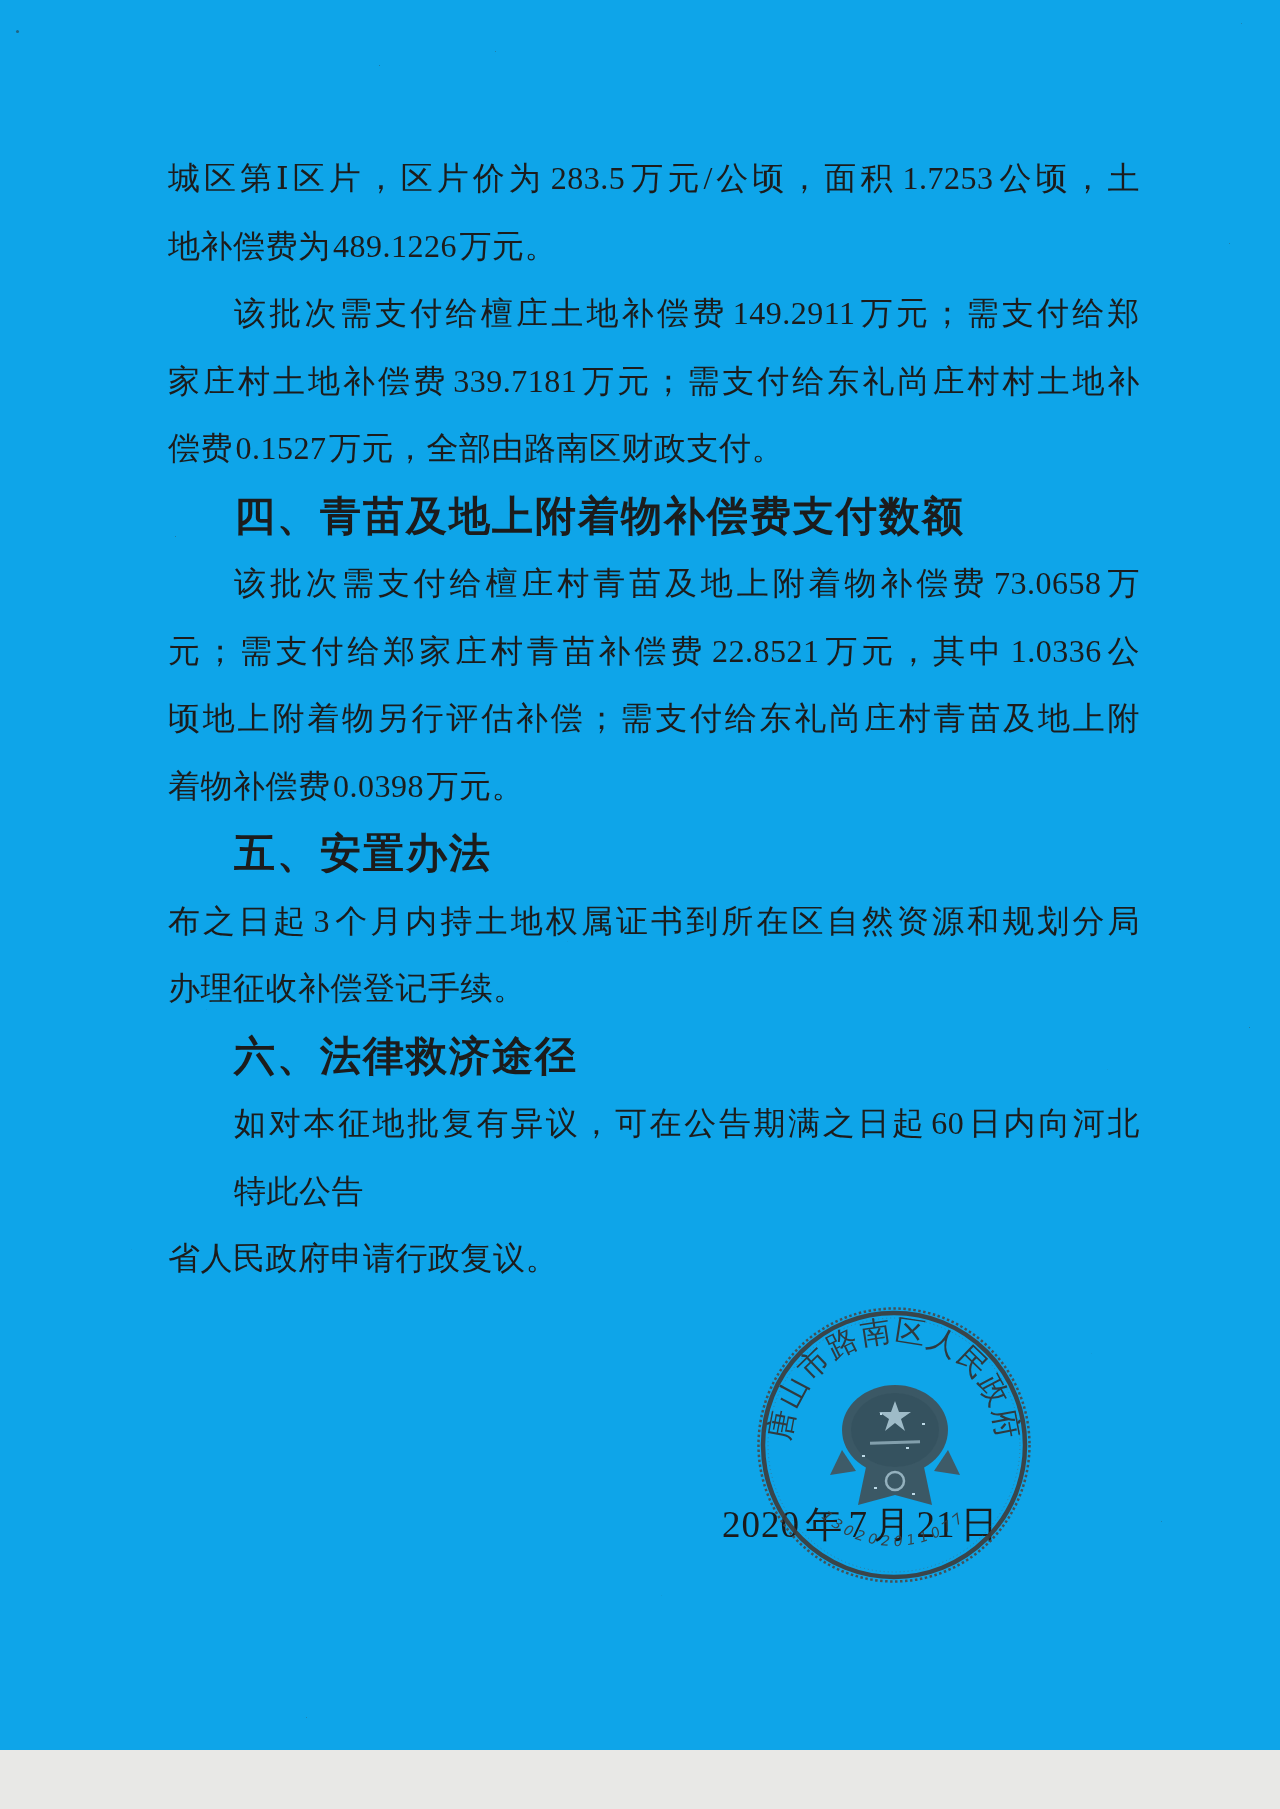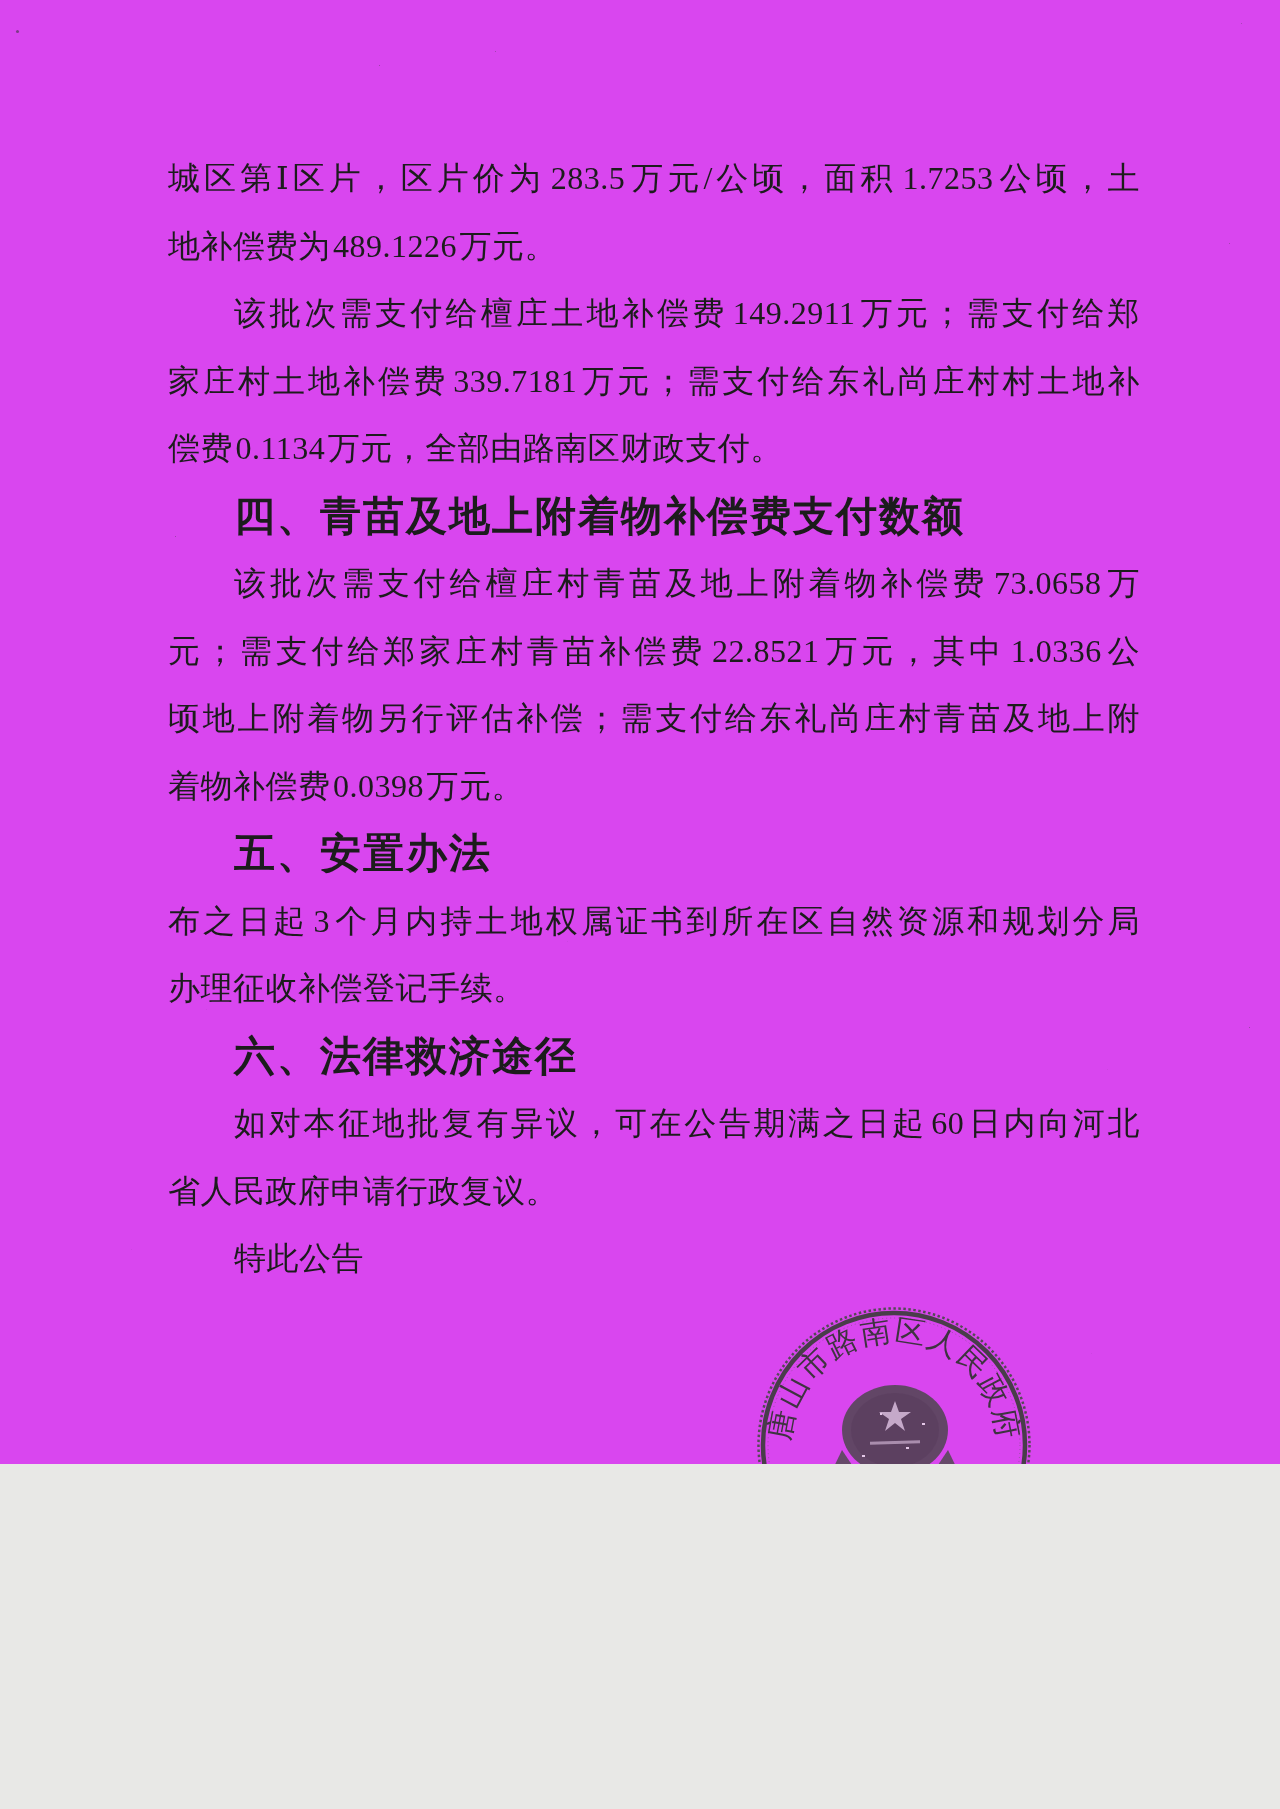--- a/index.html
+++ b/index.html
@@ -1,19 +1,19 @@
 <!DOCTYPE html>
 <html><head>
 <meta charset="utf-8">
 <style>
   html,body{margin:0;padding:0;background:#e8e8e6;}
   .page{
     position:relative;
-    width:1280px;height:1464px;
-    background:#d946ef;
+    width:1280px;height:1750px;
+    background:#0ea5e9;
     overflow:hidden;
     font-family:"Liberation Serif","DejaVu Serif",serif;
     color:#1a1a1a;
   }
   
   .content{
     position:absolute;
     left:168px;top:0;
     width:972px;
     padding-top:145px;
@@ -84,33 +84,33 @@
 </head>
 <body>
 
 <div class="page">
 
   <div class="content" id="body-lines">
       <div class="line fill">城区第Ⅰ区片，区片价为 283.5 万元/公顷，面积 1.7253 公顷，土</div>
       <div class="line">地补偿费为 489.1226 万元。</div>
       <div class="line fill indent">该批次需支付给檀庄土地补偿费 149.2911 万元；需支付给郑</div>
       <div class="line fill">家庄村土地补偿费 339.7181 万元；需支付给东礼尚庄村村土地补</div>
-      <div class="line">偿费 0.1134 万元，全部由路南区财政支付。</div>
+      <div class="line">偿费 0.1527 万元，全部由路南区财政支付。</div>
       <div class="line bold indent">四、青苗及地上附着物补偿费支付数额</div>
       <div class="line fill indent">该批次需支付给檀庄村青苗及地上附着物补偿费 73.0658 万</div>
       <div class="line fill">元；需支付给郑家庄村青苗补偿费 22.8521 万元，其中 1.0336 公</div>
       <div class="line fill">顷地上附着物另行评估补偿；需支付给东礼尚庄村青苗及地上附</div>
       <div class="line">着物补偿费 0.0398 万元。</div>
       <div class="line bold indent">五、安置办法</div>
       <div class="line fill">布之日起 3 个月内持土地权属证书到所在区自然资源和规划分局</div>
       <div class="line">办理征收补偿登记手续。</div>
       <div class="line bold indent">六、法律救济途径</div>
       <div class="line fill indent">如对本征地批复有异议，可在公告期满之日起 60 日内向河北</div>
+      <div class="line indent">特此公告</div>
       <div class="line">省人民政府申请行政复议。</div>
-      <div class="line indent">特此公告</div>
     </div>
 
   <div class="date-line">2020 年 7 月 21 日</div>
 
   <div class="seal">
     <svg width="280" height="280" viewBox="0 0 280 280" xmlns="http://www.w3.org/2000/svg">
 
       <g>
         <ellipse cx="140" cy="140" rx="131" ry="132" fill="none" stroke="#3d3d3d" stroke-width="4.5"></ellipse>
         <ellipse cx="140" cy="140" rx="135.5" ry="136.5" fill="none" stroke="#4a4a4a" stroke-width="2.5" stroke-dasharray="2.5 2.5"></ellipse>

